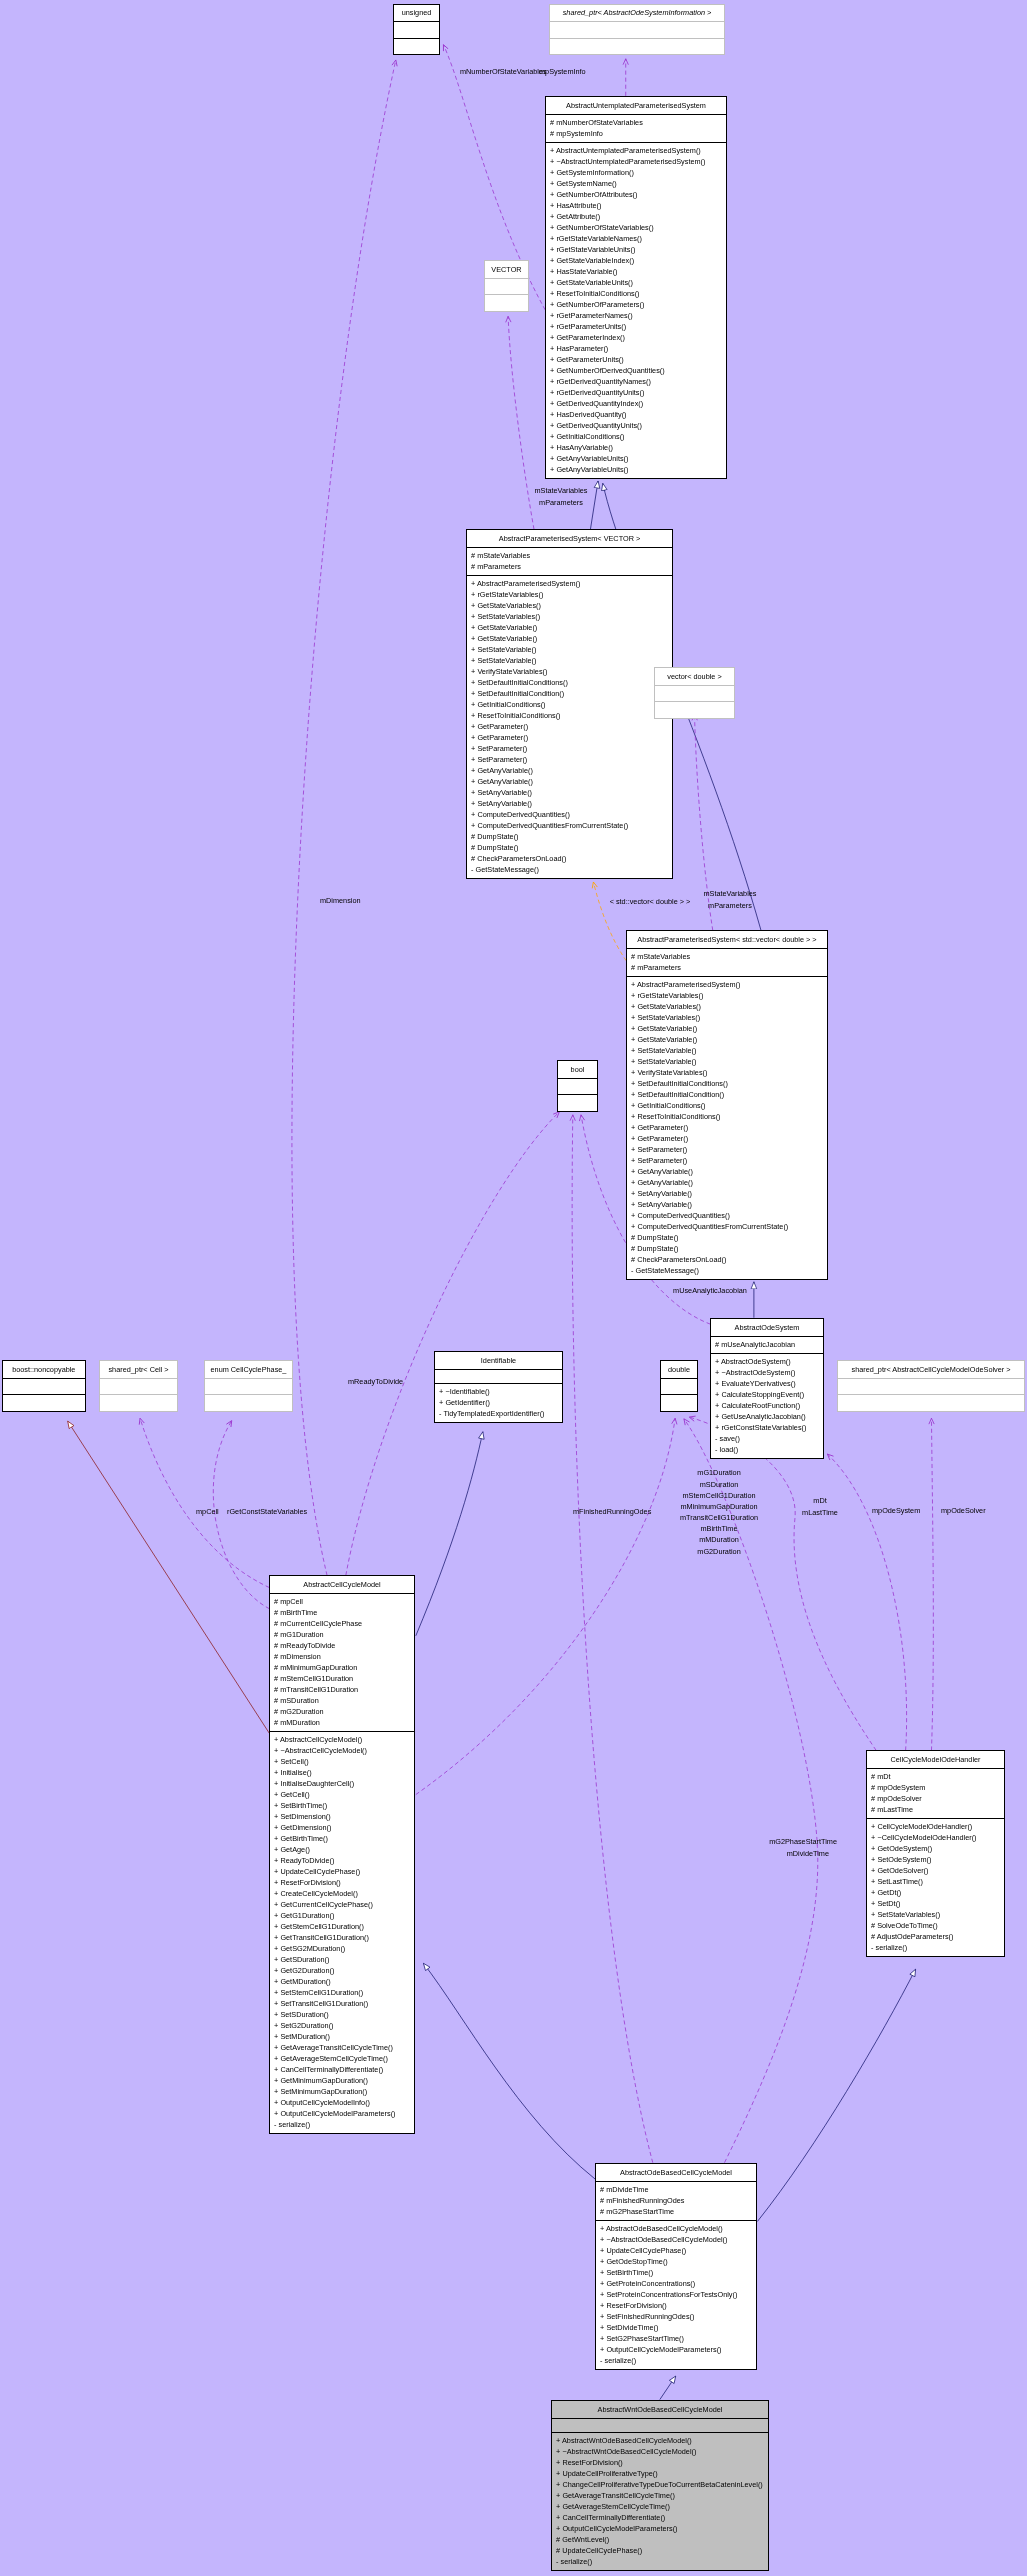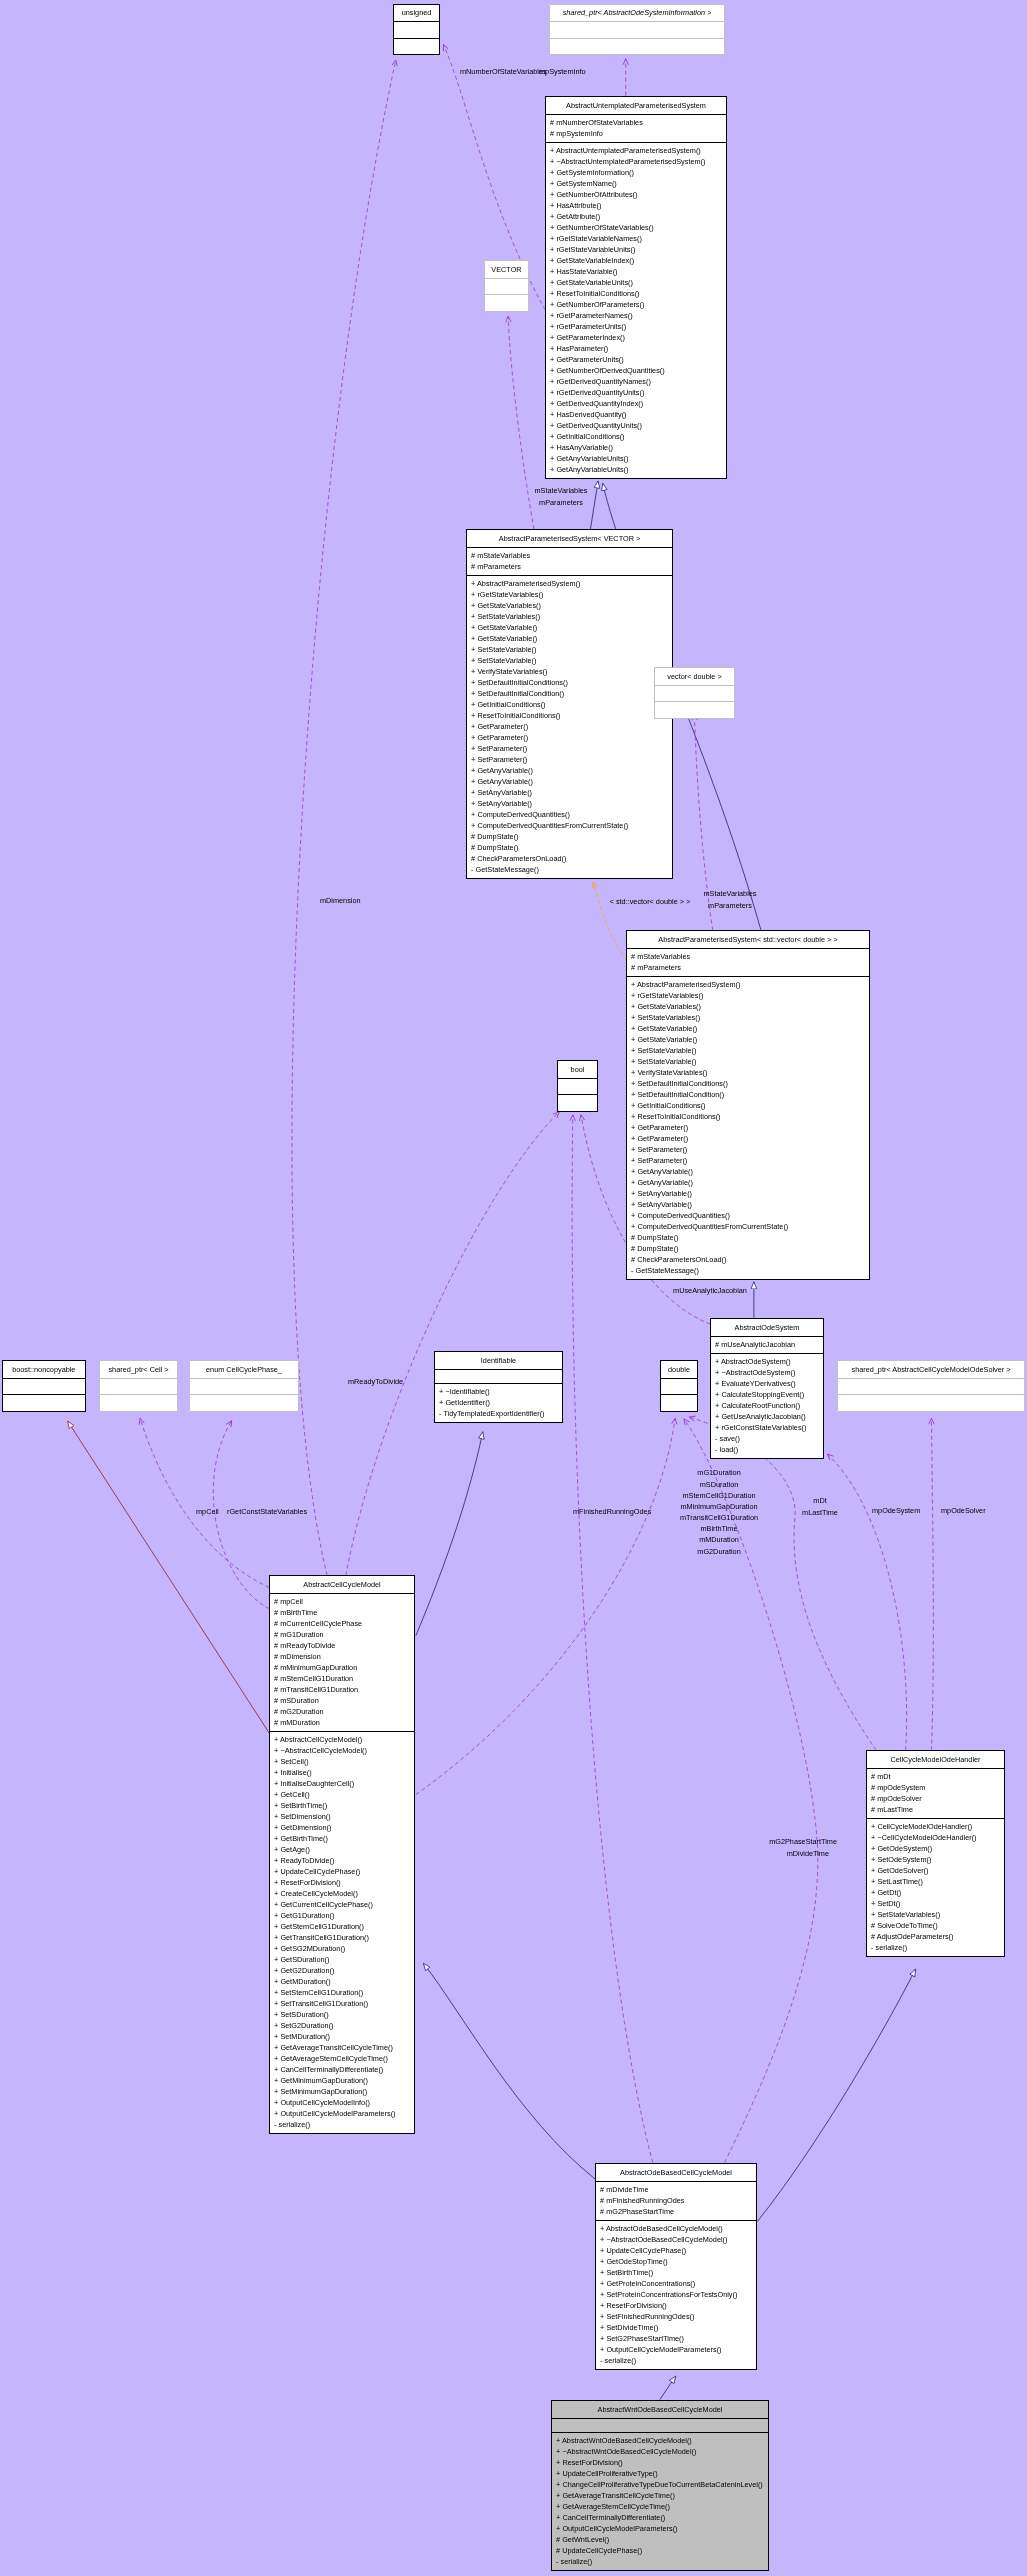--- a/index.html
+++ b/index.html
@@ -150,21 +150,21 @@
         <div class="m"># DumpState()</div>
         <div class="m"># CheckParametersOnLoad()</div>
         <div class="m">- GetStateMessage()</div>
       </div>
     </div>
     <div class="cls external" style="left: 654px; top: 667px; width: 81px;">
       <div class="title">vector&lt; double &gt;</div>
       <div class="sec" style="height: 16.5px; min-height: 0px;"></div>
       <div class="sec" style="height: 16.5px; min-height: 0px;"></div>
     </div>
-    <div class="cls" style="left: 626px; top: 930px; width: 244px;">
+    <div class="cls" style="left: 626px; top: 930px; width: 202px;">
       <div class="title">AbstractParameterisedSystem&lt; std::vector&lt; double &gt; &gt;</div>
       <div class="sec">
         <div class="m"># mStateVariables</div>
         <div class="m"># mParameters</div>
       </div>
       <div class="sec">
         <div class="m">+ AbstractParameterisedSystem()</div>
         <div class="m">+ rGetStateVariables()</div>
         <div class="m">+ GetStateVariables()</div>
         <div class="m">+ SetStateVariables()</div>
@@ -223,21 +223,21 @@
     <div class="cls" style="left: 1.8px; top: 1360px; width: 84px;">
       <div class="title">boost::noncopyable</div>
       <div class="sec" style="height: 16.5px; min-height: 0px;"></div>
       <div class="sec" style="height: 16.5px; min-height: 0px;"></div>
     </div>
     <div class="cls external" style="left: 99px; top: 1360px; width: 79px;">
       <div class="title">shared_ptr&lt; Cell &gt;</div>
       <div class="sec" style="height: 16.5px; min-height: 0px;"></div>
       <div class="sec" style="height: 16.5px; min-height: 0px;"></div>
     </div>
-    <div class="cls external" style="left: 189px; top: 1360px; width: 110px;">
+    <div class="cls external" style="left: 204px; top: 1360px; width: 89px;">
       <div class="title">enum CellCyclePhase_</div>
       <div class="sec" style="height: 16.5px; min-height: 0px;"></div>
       <div class="sec" style="height: 16.5px; min-height: 0px;"></div>
     </div>
     <div class="cls" style="left: 434px; top: 1351px; width: 129px;">
       <div class="title">Identifiable</div>
       <div class="sec" style="height: 14px; min-height: 0px;"></div>
       <div class="sec">
         <div class="m">+ ~Identifiable()</div>
         <div class="m">+ GetIdentifier()</div>

